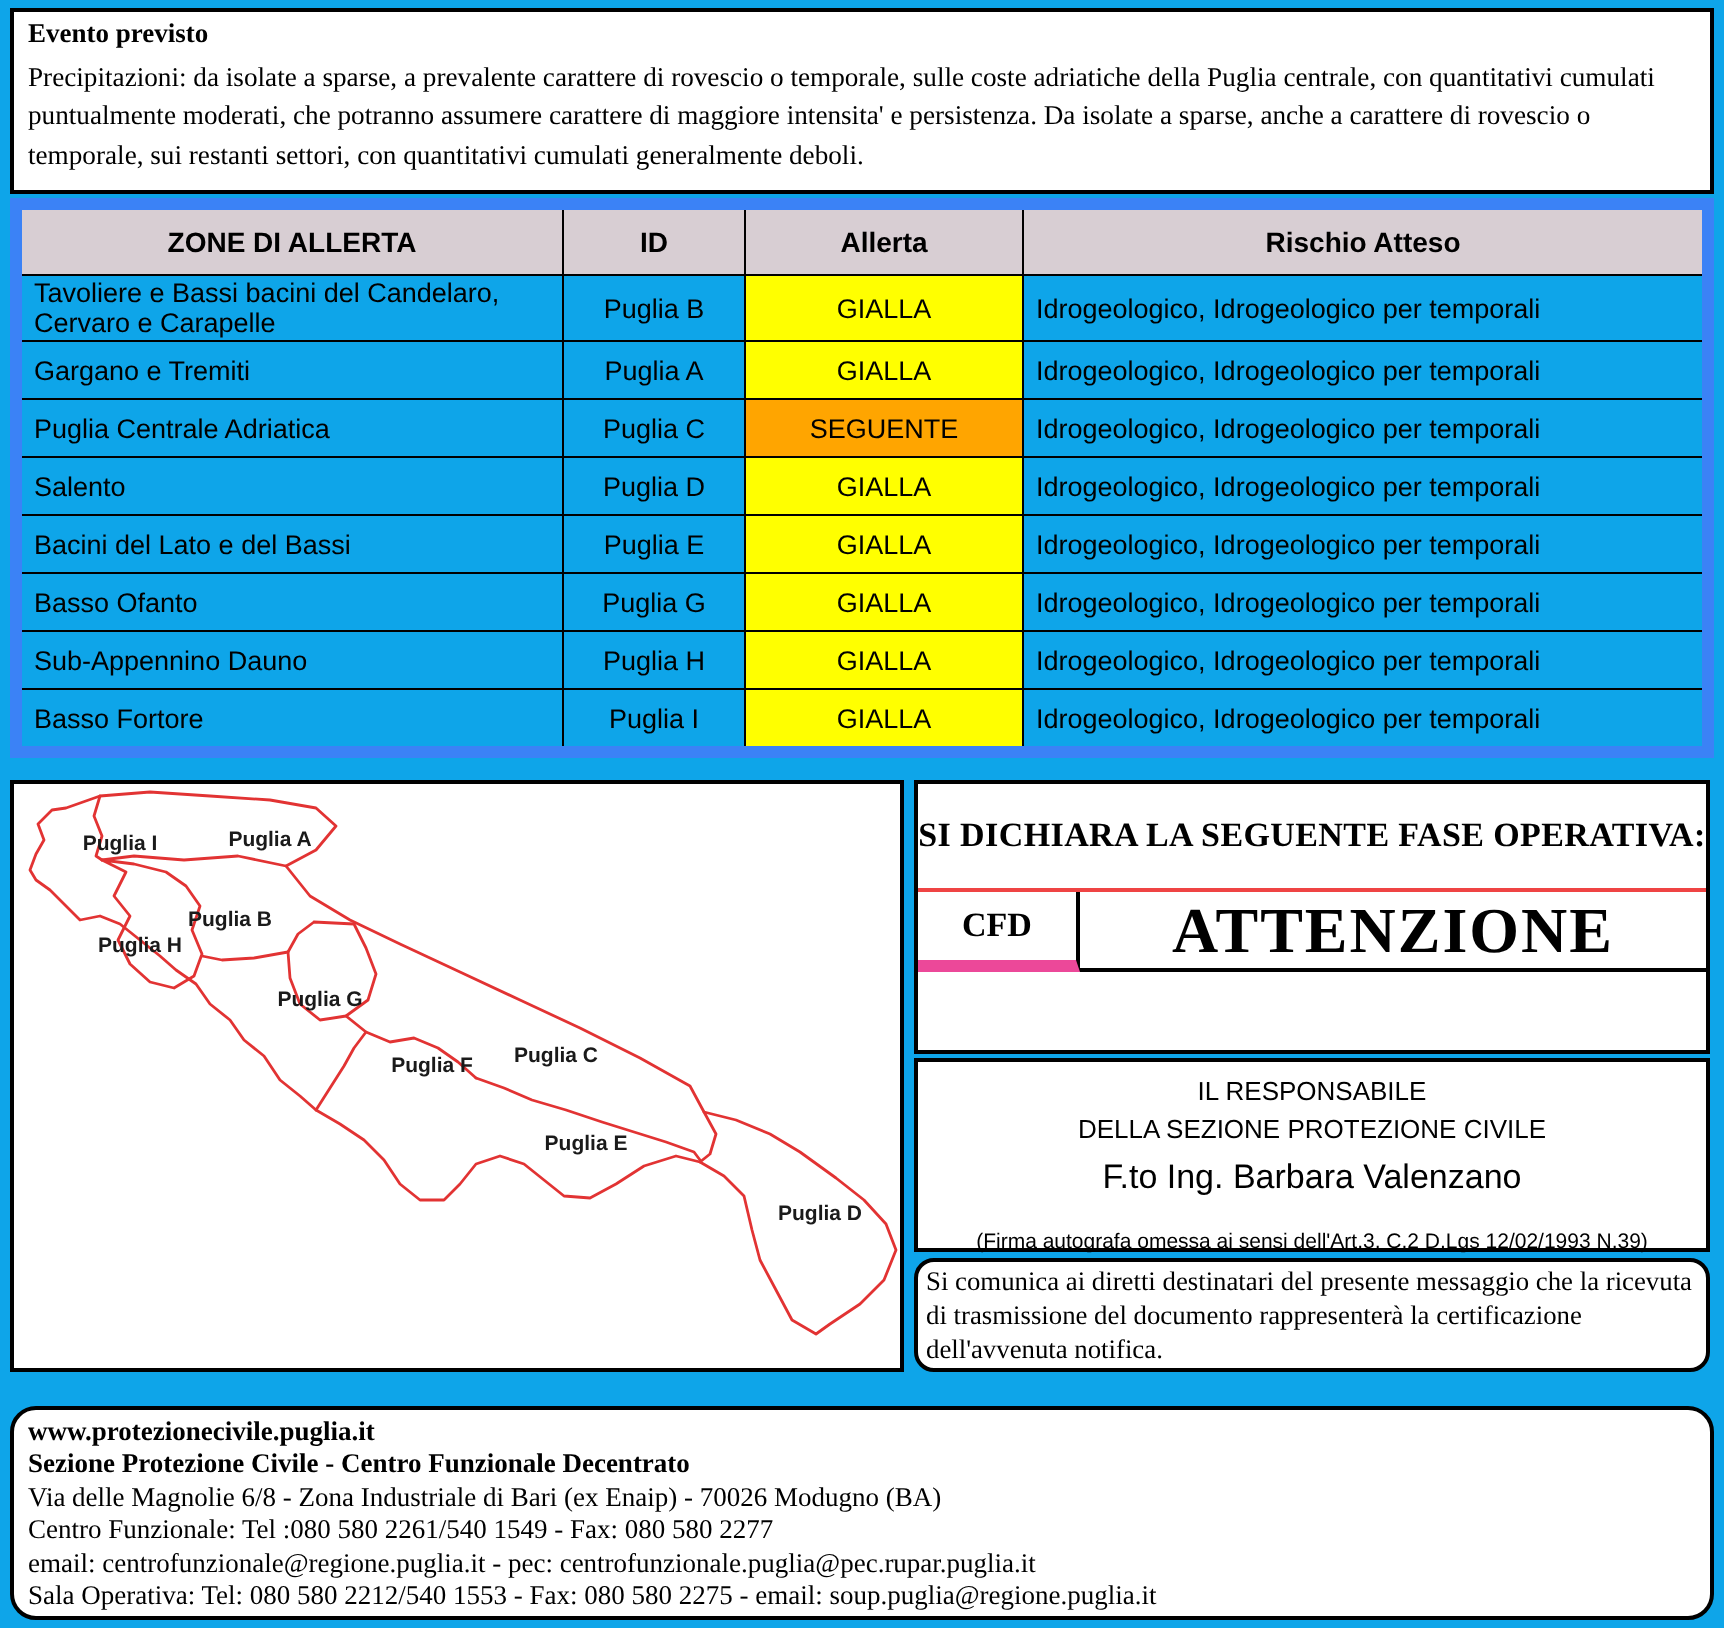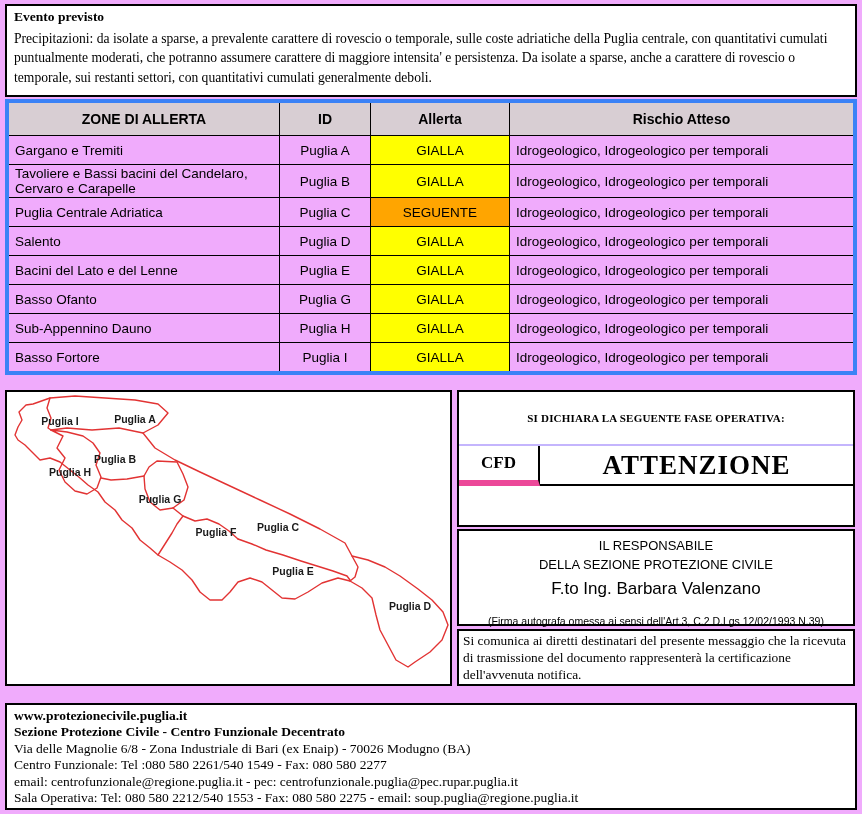--- a/index.html
+++ b/index.html
@@ -1,64 +1,64 @@
 <!DOCTYPE html>
 <html style="--header-bg: #d8ced3; --map-stroke: #e23333;"><head>
 <meta charset="utf-8">
 <style>
   html,body{margin:0;padding:0;background:#ffffff;}
-  #page{position:relative;width:862px;height:814px;background:#f0abfc;font-family:"Liberation Serif",serif;color:#000;}
+  #page{position:relative;width:862px;height:814px;background:#0ea5e9;font-family:"Liberation Serif",serif;color:#000;}
   .box{position:absolute;box-sizing:border-box;border:2px solid #000;background:#fff;}
 
   
   #evento-box{left:5px;top:4px;width:852px;height:93px;padding:2px 7px;}
   #evento-title{font-weight:bold;font-size:13.5px;margin:1px 0 4px 0;}
   #evento-text{font-size:13.6px;line-height:1.42;}
 
   
   #alert-table{position:absolute;left:5px;top:99px;width:852px;border-collapse:collapse;box-sizing:border-box;
                font-family:"Liberation Sans",sans-serif;font-size:13.5px;}
   #alert-table,#alert-table th,#alert-table td{border:1px solid #000;}
-  #alert-table{border:4px solid #3b82f6;}
+  #alert-table{border:6px solid #3b82f6;}
   #alert-table th{background:var(--header-bg);height:30px;font-size:14px;font-weight:bold;}
   #alert-table td{height:26px;padding:1px 4px;}
   #alert-table td.c-zone{width:260px;padding-left:6px;}
   #alert-table td.c-id{width:82px;text-align:center;}
   #alert-table td.c-allerta{width:130px;text-align:center;}
   #alert-table td.c-rischio{padding-left:6px;}
 
   
   #map-box{left:5px;top:390px;width:447px;height:296px;}
   #map-box svg{display:block;}
   .map-path{fill:none;stroke:var(--map-stroke);stroke-width:1.4;stroke-linejoin:round;stroke-linecap:round;}
   .map-label{font-family:"Liberation Sans",sans-serif;font-size:10.5px;font-weight:bold;text-anchor:middle;fill:#1a1a1a;}
 
   
   #fase-box{left:457px;top:390px;width:398px;height:137px;}
   #fase-title{height:52px;display:flex;align-items:center;justify-content:center;
-              font-weight:bold;font-size:11px;border-bottom:2px solid #c4b5fd;letter-spacing:.2px;}
+              font-weight:bold;font-size:17px;border-bottom:2px solid #ef4444;letter-spacing:.2px;}
   #fase-grid{display:grid;grid-template-columns:81px 1fr;}
   .fase-cell{box-sizing:border-box;display:flex;align-items:center;justify-content:center;
              font-weight:bold;font-size:17px;}
   #cfd-cell{grid-column:1;grid-row:1;height:40px;border-right:2px solid #000;border-bottom:6px solid #ec4899;}
   #soir-cell{grid-column:1;grid-row:2;height:41px;border-right:2px solid #000;border-bottom:2px solid #000;}
-  #att-cell{grid-column:2;grid-row:1/3;border-bottom:2px solid #000;font-size:27px;letter-spacing:1px;}
+  #att-cell{grid-column:2;grid-row:1/3;border-bottom:2px solid #000;font-size:32px;letter-spacing:1px;}
 
   
   #resp-box{left:457px;top:529px;width:398px;height:97px;text-align:center;
             font-family:"Liberation Sans",sans-serif;padding-top:5px;}
   .resp-line{font-size:13px;line-height:19px;}
   #resp-firmatario{font-size:17px;margin-top:5px;}
   #resp-nota{font-size:10.5px;margin-top:16px;}
 
   
-  #notif-box{left:457px;top:629px;width:398px;height:57px;padding:1px 4px;font-size:13.4px;line-height:1.28;}
+  #notif-box{left:457px;top:629px;width:398px;height:57px;padding:1px 4px;font-size:13.4px;line-height:1.28;border-radius:10px;}
 
   
-  #footer-box{left:5px;top:703px;width:852px;height:107px;padding:3px 7px;}
+  #footer-box{left:5px;top:703px;width:852px;height:107px;padding:3px 7px;border-radius:13px;}
   .footer-line{font-size:13.5px;line-height:16.4px;}
   .footer-line.bold{font-weight:bold;}
 </style>
 </head>
 <body>
 
 <div id="page">
 
   <div class="box" id="evento-box">
     <div id="evento-title">Evento previsto</div>
@@ -69,45 +69,45 @@
     <thead>
       <tr>
           <th>ZONE DI ALLERTA</th>
           <th>ID</th>
           <th>Allerta</th>
           <th>Rischio Atteso</th>
         </tr>
     </thead>
     <tbody>
         <tr>
-          <td class="c-zone">Gargano e Tremiti</td>
-          <td class="c-id">Puglia A</td>
+          <td class="c-zone">Tavoliere e Bassi bacini del Candelaro, Cervaro e Carapelle</td>
+          <td class="c-id">Puglia B</td>
           <td class="c-allerta" style="background: rgb(255, 255, 0);">GIALLA</td>
           <td class="c-rischio">Idrogeologico, Idrogeologico per temporali</td>
         </tr>
         <tr>
-          <td class="c-zone">Tavoliere e Bassi bacini del Candelaro, Cervaro e Carapelle</td>
-          <td class="c-id">Puglia B</td>
+          <td class="c-zone">Gargano e Tremiti</td>
+          <td class="c-id">Puglia A</td>
           <td class="c-allerta" style="background: rgb(255, 255, 0);">GIALLA</td>
           <td class="c-rischio">Idrogeologico, Idrogeologico per temporali</td>
         </tr>
         <tr>
           <td class="c-zone">Puglia Centrale Adriatica</td>
           <td class="c-id">Puglia C</td>
           <td class="c-allerta" style="background: rgb(255, 165, 0);">SEGUENTE</td>
           <td class="c-rischio">Idrogeologico, Idrogeologico per temporali</td>
         </tr>
         <tr>
           <td class="c-zone">Salento</td>
           <td class="c-id">Puglia D</td>
           <td class="c-allerta" style="background: rgb(255, 255, 0);">GIALLA</td>
           <td class="c-rischio">Idrogeologico, Idrogeologico per temporali</td>
         </tr>
         <tr>
-          <td class="c-zone">Bacini del Lato e del Lenne</td>
+          <td class="c-zone">Bacini del Lato e del Bassi</td>
           <td class="c-id">Puglia E</td>
           <td class="c-allerta" style="background: rgb(255, 255, 0);">GIALLA</td>
           <td class="c-rischio">Idrogeologico, Idrogeologico per temporali</td>
         </tr>
         <tr>
           <td class="c-zone">Basso Ofanto</td>
           <td class="c-id">Puglia G</td>
           <td class="c-allerta" style="background: rgb(255, 255, 0);">GIALLA</td>
           <td class="c-rischio">Idrogeologico, Idrogeologico per temporali</td>
         </tr>

